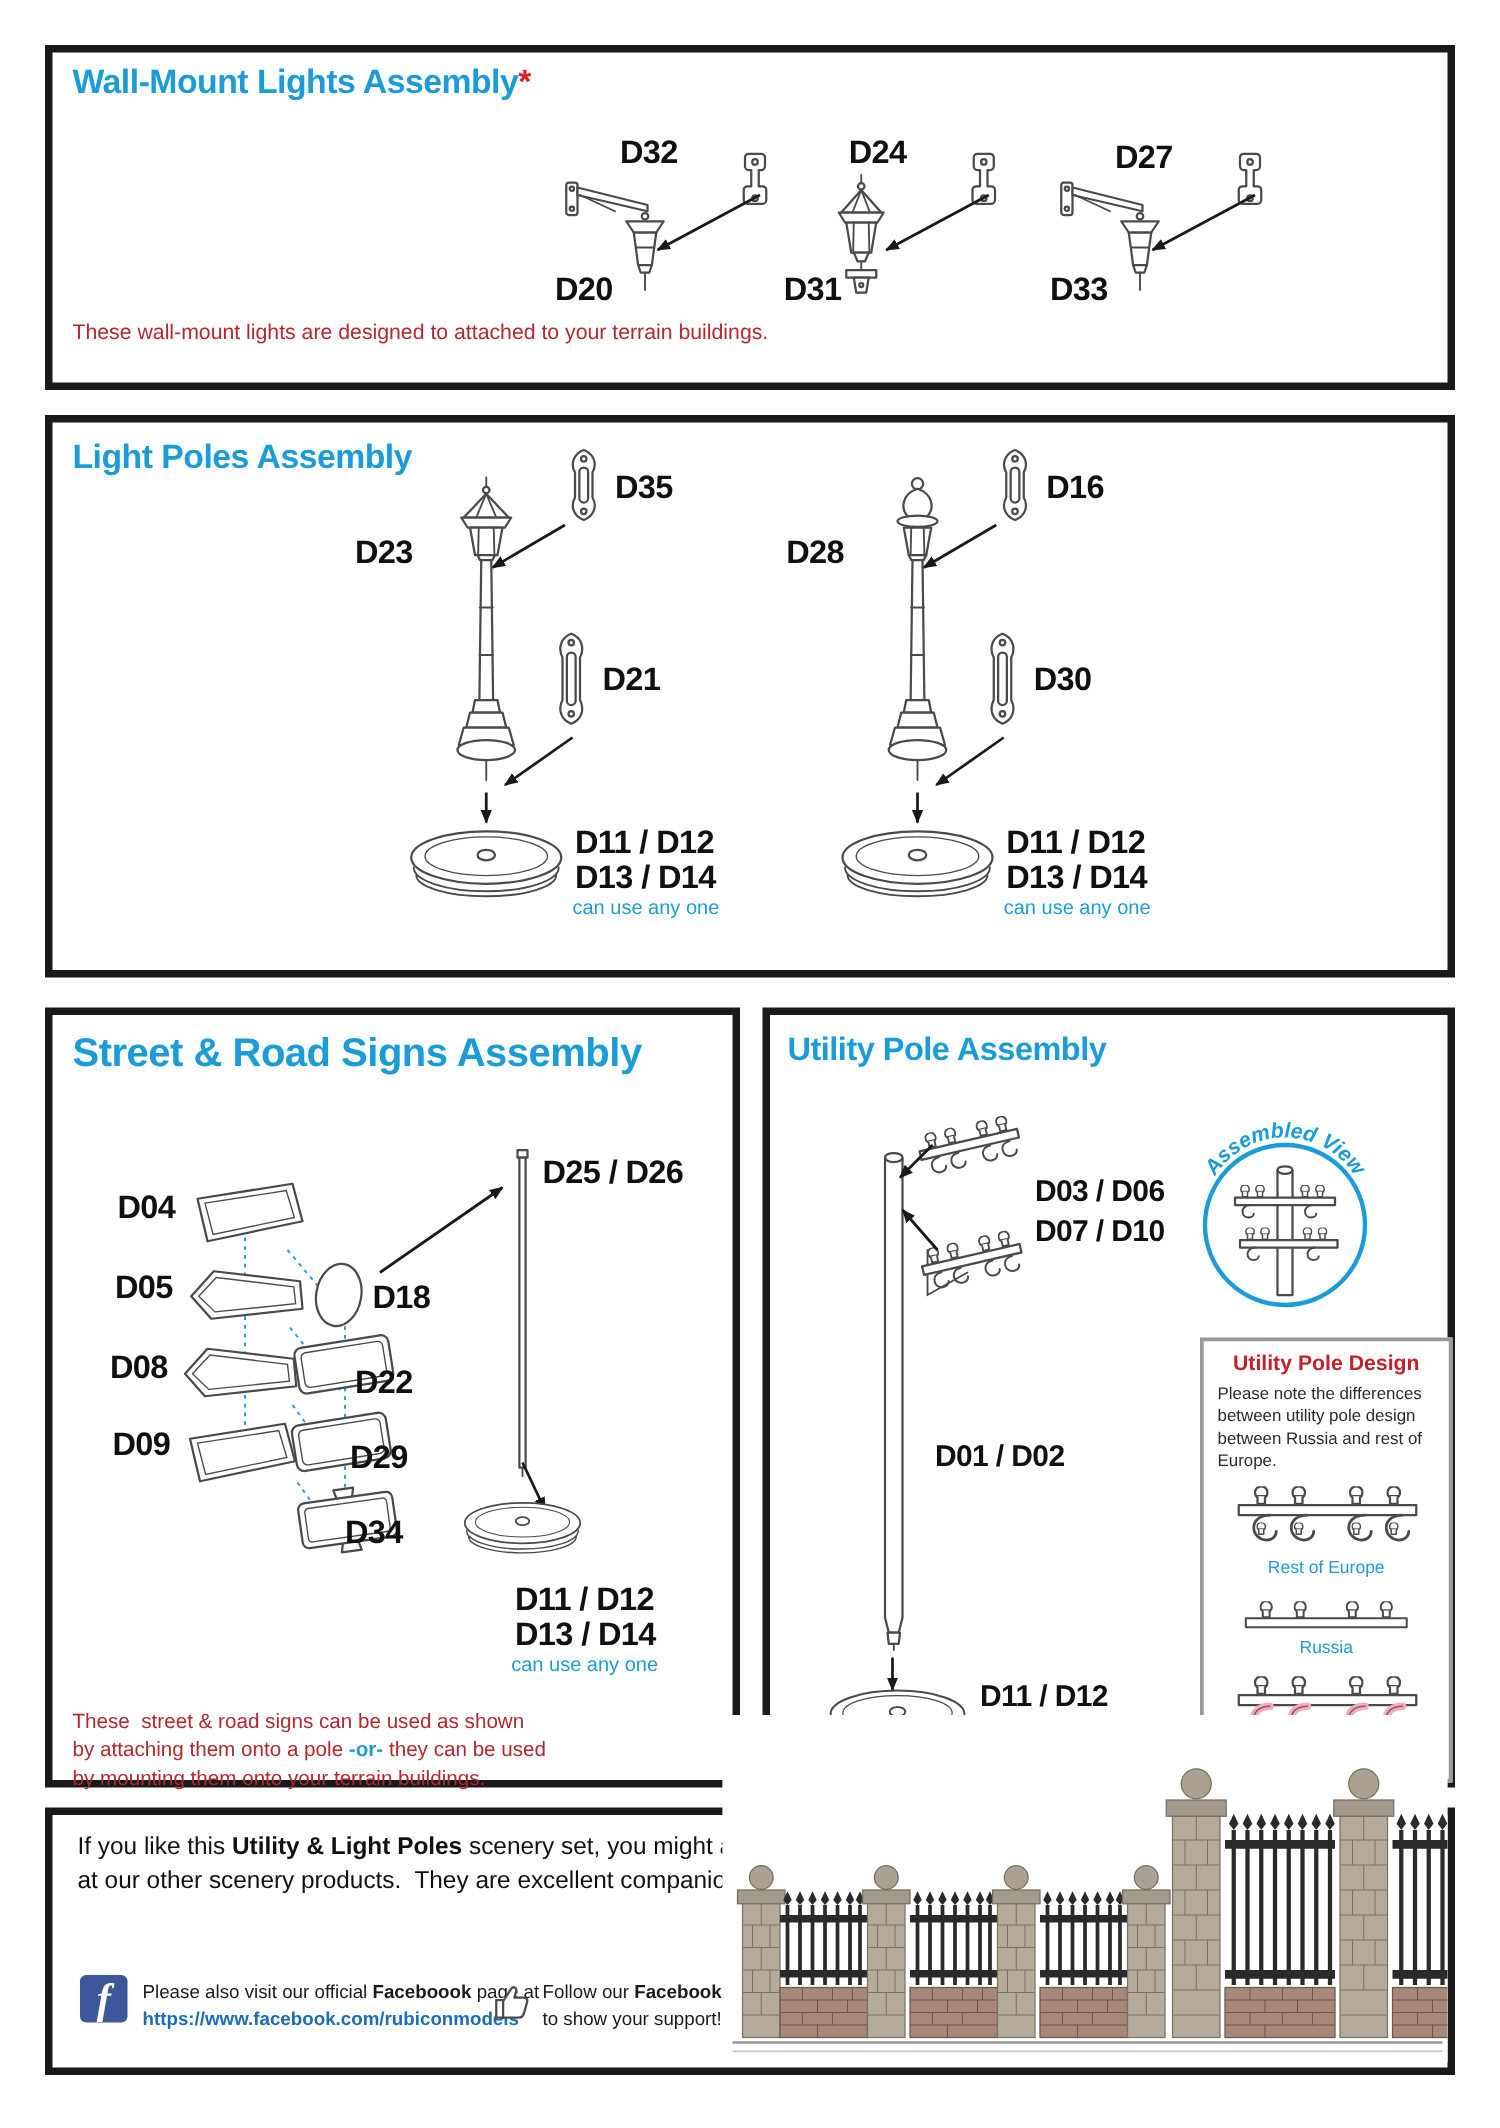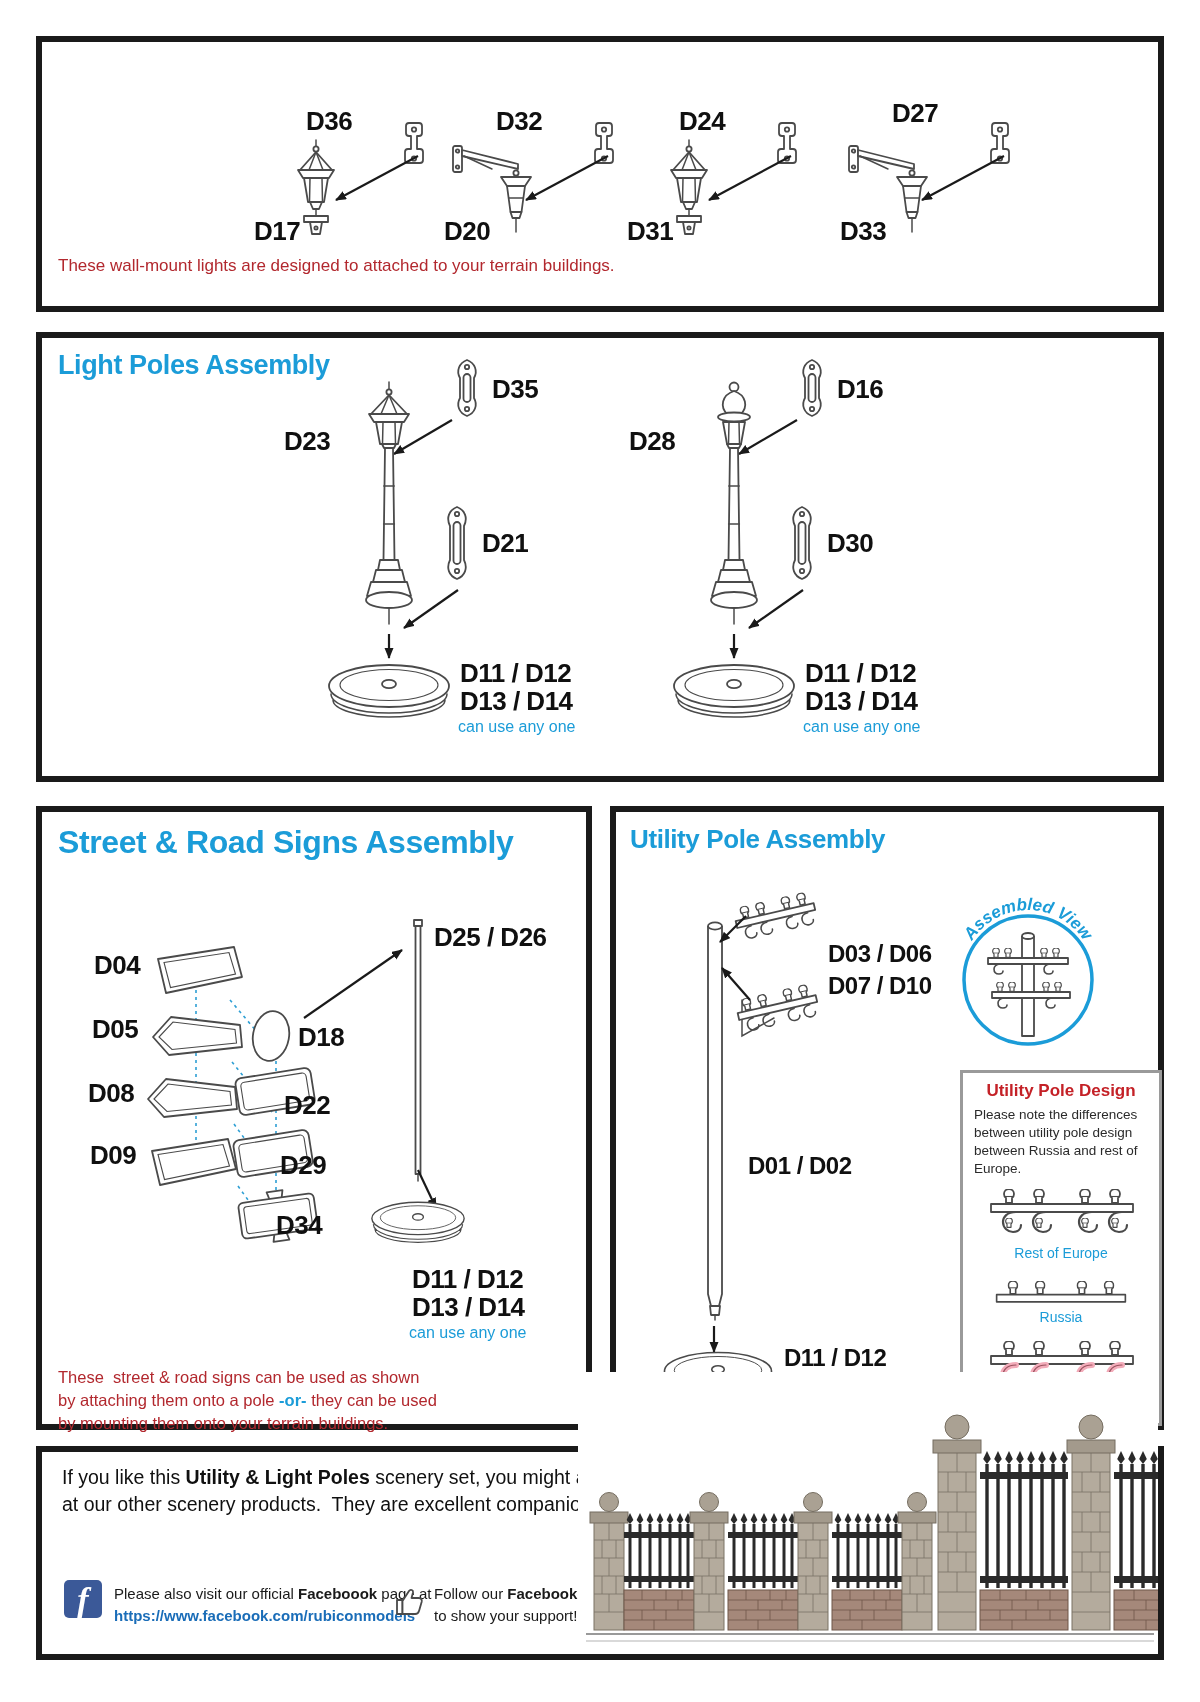--- a/index.html
+++ b/index.html
@@ -265,35 +265,23 @@
 </symbol>
 
 <symbol id="sym-crossarm2" viewBox="0 0 88 74">
  <path class="lnn" d="M8,32 V68 L40,50"></path>
  <use href="#sym-crossarm" x="0" y="0" width="88" height="70"></use>
 </symbol>
 </defs>
 </svg>
 
 <section class="panel" style="left:36px;top:36px;width:1128px;height:276px">
-
-
-  <div class="abs" style="left:212px;top:52px;width:215px;height:175px">
-    <div class="plabel" style="left:52px;top:12px">D36</div>
-    <svg class="abs" style="left:142px;top:26px" width="36" height="50">
-          <use href="#sym-bracket"></use>
-        </svg>
-    <svg class="abs" style="left:70px;top:56px" width="100" height="60">
-          <line class="arrow" x1="94" y1="6" x2="12" y2="50"></line>
-        </svg>
-    <svg class="abs" style="left:22px;top:44px" width="80" height="118">
-          <use href="#sym-lampB"></use>
-        </svg>
-    <div class="plabel" style="left:0px;top:122px">D17</div>
-  </div>
+  <h2 class="title" style="left:16px;top:8px"><span>Wall-Mount Lights Assembly</span><span class="ast">*</span></h2>
+
+
 
   <div class="abs" style="left:402px;top:52px;width:215px;height:175px">
     <div class="plabel" style="left:52px;top:12px">D32</div>
     <svg class="abs" style="left:142px;top:26px" width="36" height="50">
           <use href="#sym-bracket"></use>
         </svg>
     <svg class="abs" style="left:70px;top:56px" width="100" height="60">
           <line class="arrow" x1="94" y1="6" x2="12" y2="50"></line>
         </svg>
     <svg class="abs" style="left:6px;top:44px" width="100" height="118">
@@ -310,21 +298,21 @@
     <svg class="abs" style="left:70px;top:56px" width="100" height="60">
           <line class="arrow" x1="94" y1="6" x2="12" y2="50"></line>
         </svg>
     <svg class="abs" style="left:22px;top:44px" width="80" height="118">
           <use href="#sym-lampB"></use>
         </svg>
     <div class="plabel" style="left:0px;top:122px">D31</div>
   </div>
 
   <div class="abs" style="left:798px;top:52px;width:215px;height:175px">
-    <div class="plabel" style="left:52px;top:4px">D27</div>
+    <div class="plabel" style="left:52px;top:16px">D27</div>
     <svg class="abs" style="left:142px;top:26px" width="36" height="50">
           <use href="#sym-bracket"></use>
         </svg>
     <svg class="abs" style="left:70px;top:56px" width="100" height="60">
           <line class="arrow" x1="94" y1="6" x2="12" y2="50"></line>
         </svg>
     <svg class="abs" style="left:6px;top:44px" width="100" height="118">
           <use href="#sym-lampA"></use>
         </svg>
     <div class="plabel" style="left:0px;top:122px">D33</div>

